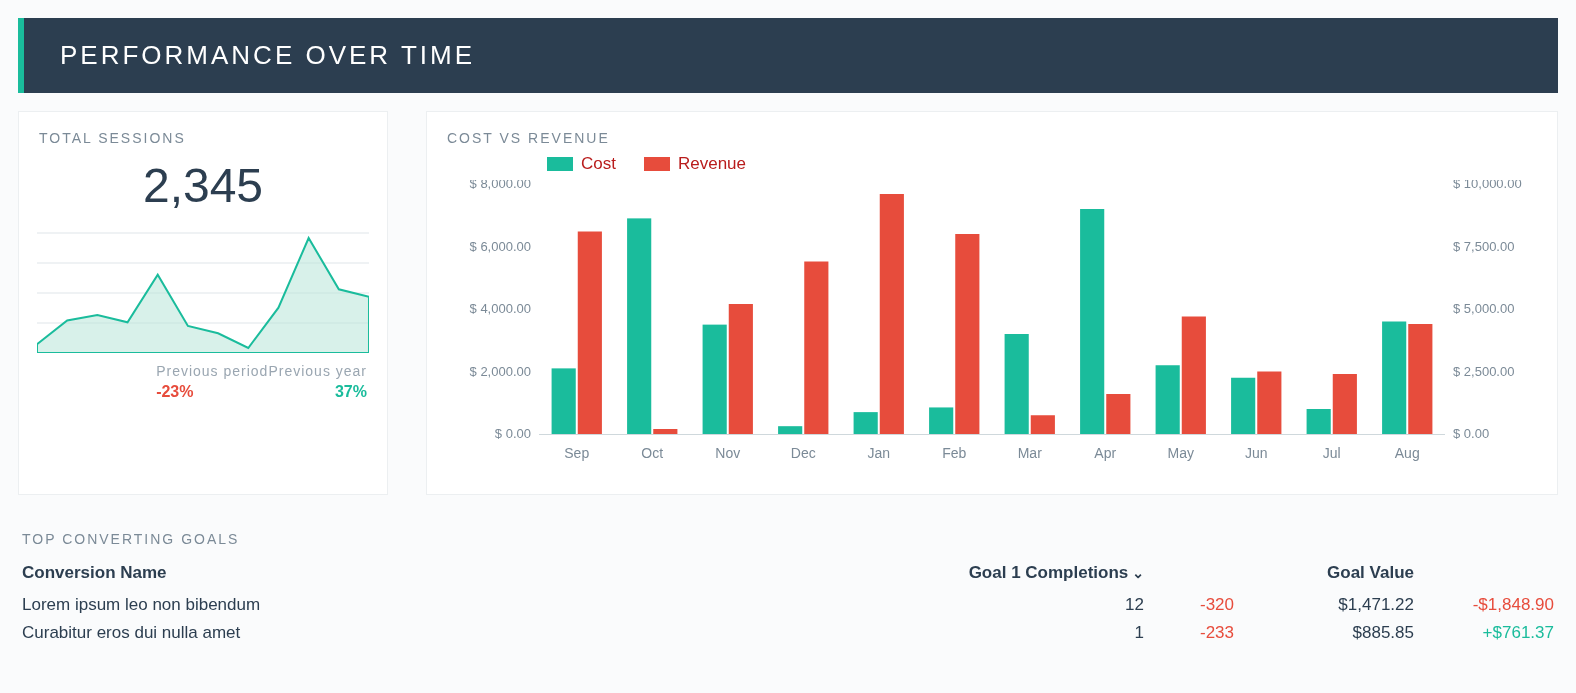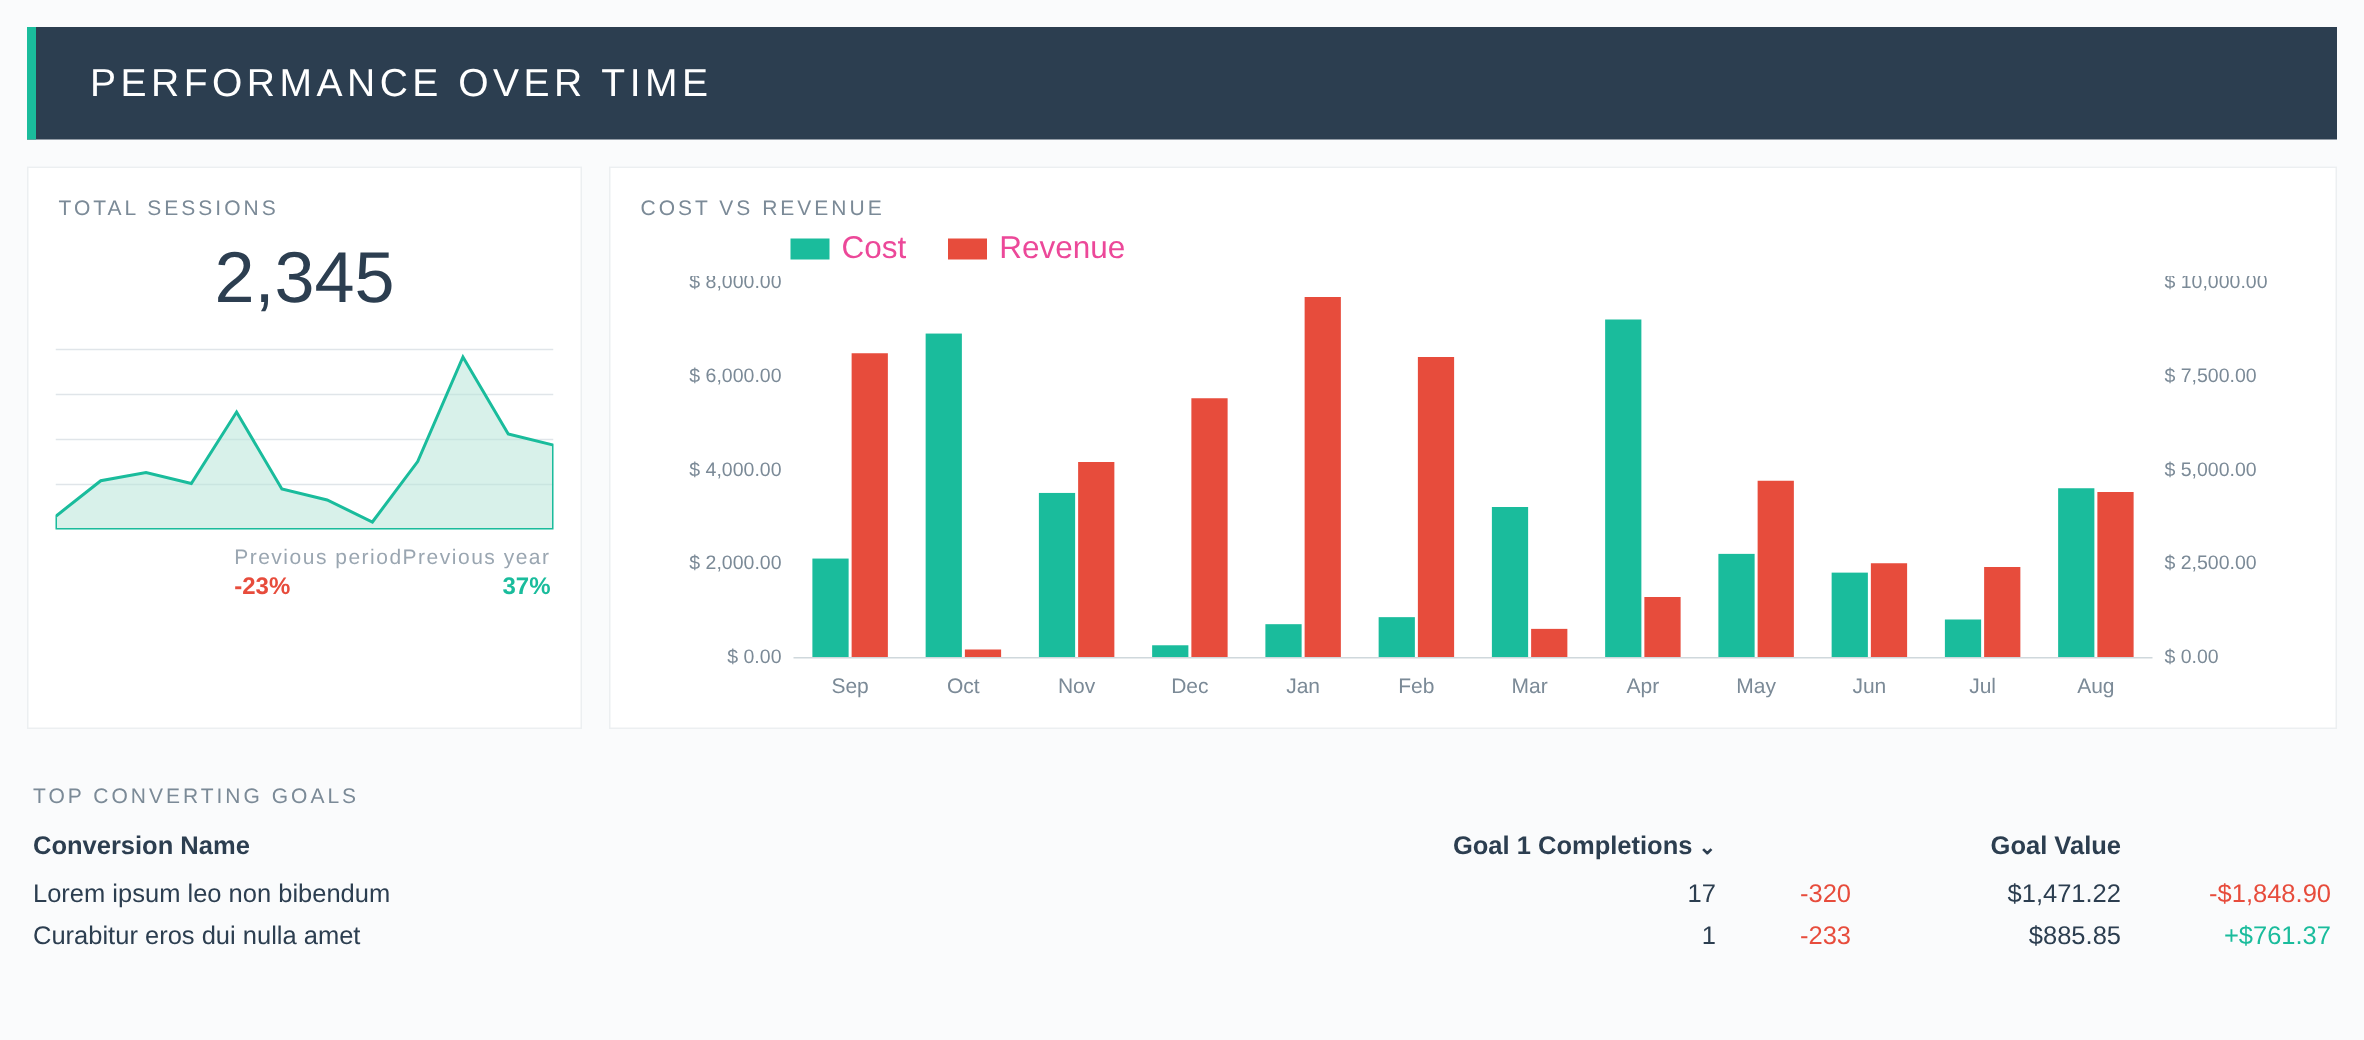--- a/index.html
+++ b/index.html
@@ -38,23 +38,23 @@
   .big-num { font-size:48px; color:#2c3e50; font-weight:400; text-align:center; margin:4px 0 10px 0;}
   .spark-wrap { margin:0 18px; }
   .spark-wrap svg { display:block; width:100%; height:130px;}
   .grid-line { stroke:#e0e5e9; stroke-width:1;}
   .spark-area { fill:#b8e6d9; fill-opacity:.55; stroke:#1abc9c; stroke-width:2;}
   .comps { display:flex; justify-content:flex-end; margin:10px 20px 18px 20px; font-size:14px;}
   .comp-label { color:#9aa6b1; letter-spacing:1px;}
   .comp-val { font-weight:700; font-size:16px; margin-top:4px;}
   .neg { color:#e74c3c;} .pos{ color:#1abc9c;}
   
-  .cvr { flex:1; padding-bottom:6px;}
+  .cvr { flex:1; padding-bottom:20px;margin-left:20px;}
   .chart-body { position:relative; margin:0 20px 0 20px;}
-  .legend { display:flex; gap:28px; font-size:21px; color:#ec4899; margin-left:100px; margin-bottom:6px;}
+  .legend { display:flex; gap:28px; font-size:17px; color:#b91c1c; margin-left:100px; margin-bottom:6px;}
   .lg { display:flex; align-items:center; gap:8px;}
   .sw { width:26px; height:14px;}
   .sw.cost{background:#1abc9c;} .sw.rev{background:#e74c3c;}
   .axis-lbl { font-size:13px; fill:#7b8a97; font-family:inherit;}
   .xlab { font-size:14px; fill:#7b8a97;}
   .bar-cost{ fill:#1abc9c;} .bar-rev{ fill:#e74c3c;}
   
   .goals { margin-top:18px; width:100%;}
   .goals .card-title{ padding-left:4px;}
   table.goals-tbl { width:100%; border-collapse:collapse; font-size:17px; color:#2c3e50;}
@@ -171,21 +171,21 @@
           <span>Goal 1 Completions</span><span class="sort-ic">⌄</span>
         </th>
         <th class="r" style="width:90px"></th>
         <th class="r" style="width:180px">Goal Value</th>
         <th class="r" style="width:140px"></th>
       </tr>
     </thead>
     <tbody id="goals-body">
         <tr>
           <td>Lorem ipsum leo non bibendum</td>
-          <td class="r bold">17</td>
+          <td class="r bold">12</td>
           <td class="r bold neg">-320</td>
           <td class="r bold">$1,471.22</td>
           <td class="r bold neg">-$1,848.90</td>
         </tr>
         <tr>
           <td>Curabitur eros dui nulla amet</td>
           <td class="r bold">1</td>
           <td class="r bold neg">-233</td>
           <td class="r bold">$885.85</td>
           <td class="r bold pos">+$761.37</td>

